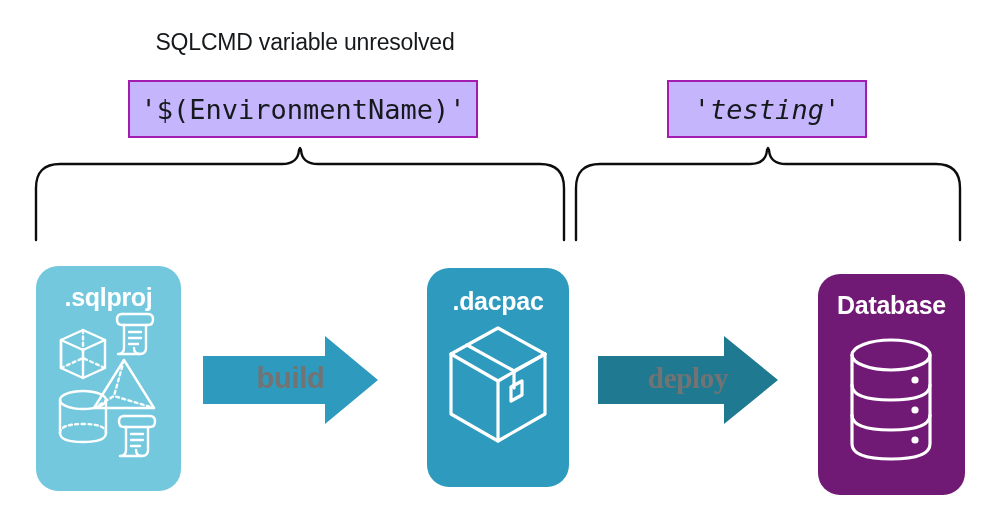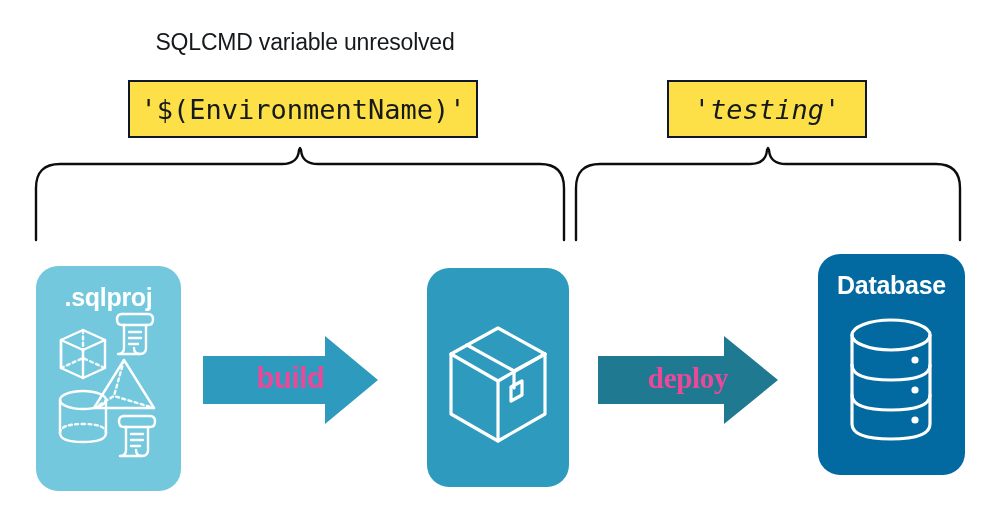--- a/index.html
+++ b/index.html
@@ -35,22 +35,22 @@
     text-align: center;
     transform: translateX(-50%);
   }
   #heading-left  { left: 305px; top: 29px; }
   #heading-right { left: 770px; top: 29px; }
 
   
   .code-box {
     position: absolute;
     box-sizing: border-box;
-    border: 2px solid #0f172a;
-    background: #fde047;
+    border: 2px solid #a21caf;
+    background: #c4b5fd;
     display: flex;
     align-items: center;
     justify-content: center;
   }
   .code-box .code-text {
     font-family: "DejaVu Sans Mono", "Liberation Mono", monospace;
     font-size: 27px;
     color: #16191c;
     letter-spacing: 0px;
     white-space: nowrap;
@@ -87,39 +87,39 @@
     left: 36px; top: 266px; width: 145px; height: 225px;
     background: #74c8de;
   }
   #card-sqlproj .card-title { top: 17px; }
   #card-dacpac {
     left: 427px; top: 268px; width: 142px; height: 219px;
     background: #2e9bbe;
   }
   #card-dacpac .card-title { top: 19px; }
   #card-database {
-    left: 818px; top: 254px; width: 147px; height: 221px;
-    background: #0369a1;
+    left: 818px; top: 274px; width: 147px; height: 221px;
+    background: #701a75;
   }
   #card-database .card-title { top: 17px; }
 
   .card-art {
     position: absolute;
     left: 0; top: 0;
     width: 100%;
     height: 100%;
   }
 
   
   .arrow-svg { position: absolute; }
   #arrow-build  { left: 203px; top: 336px; }
   #arrow-deploy { left: 598px; top: 336px; }
   .arrow-label {
     position: absolute;
-    color: #ec4899;
+    color: #737373;
     font-family: "Liberation Sans", sans-serif;
     font-weight: bold;
     font-size: 29px;
     letter-spacing: -0.3px;
     white-space: nowrap;
   }
   #label-build  { left: 203px; top: 362px; width: 175px; text-align: center; }
   #label-deploy { left: 598px; top: 362px; width: 180px; text-align: center; font-family: Liberation Serif, serif; }
 </style>
 </head>
@@ -198,20 +198,21 @@
       </g>
     </svg>
   </div>
 
   <svg class="arrow-svg" id="arrow-build" width="175" height="88" viewBox="0 0 175 88">
     <path d="M0,20 L122,20 L122,0 L175,44 L122,88 L122,68 L0,68 Z" fill="#2e9bbe"></path>
   </svg>
   <div class="arrow-label" id="label-build">build</div>
 
   <div class="card" id="card-dacpac">
+    <div class="card-title">.dacpac</div>
 
     <svg class="card-art" viewBox="0 0 142 219">
       <g fill="none" stroke="#ffffff" stroke-width="3.2" stroke-linecap="round" stroke-linejoin="round">
 
         <path d="M24,86 L71,60 L118,86 L118,146 L71,173 L24,146 Z"></path>
         <path d="M24,86 L71,113 L118,86"></path>
         <path d="M71,113 L71,173"></path>
 
         <path d="M40,77 L87,103 L118,86"></path>
         <path d="M87,103 L87,120"></path>

